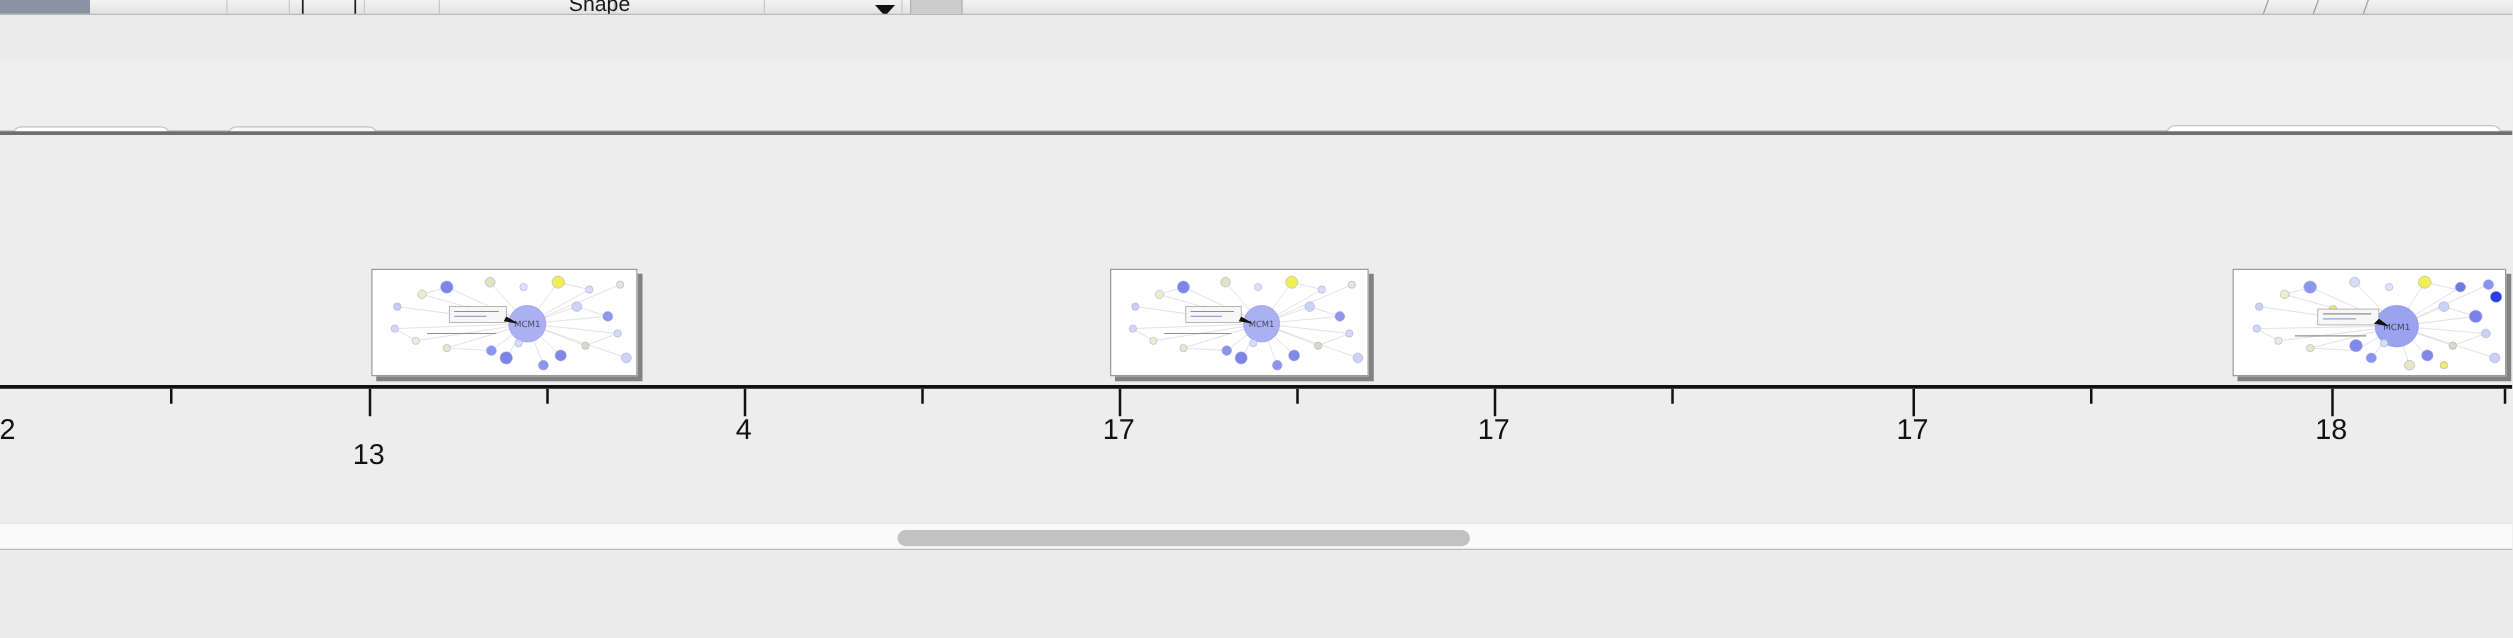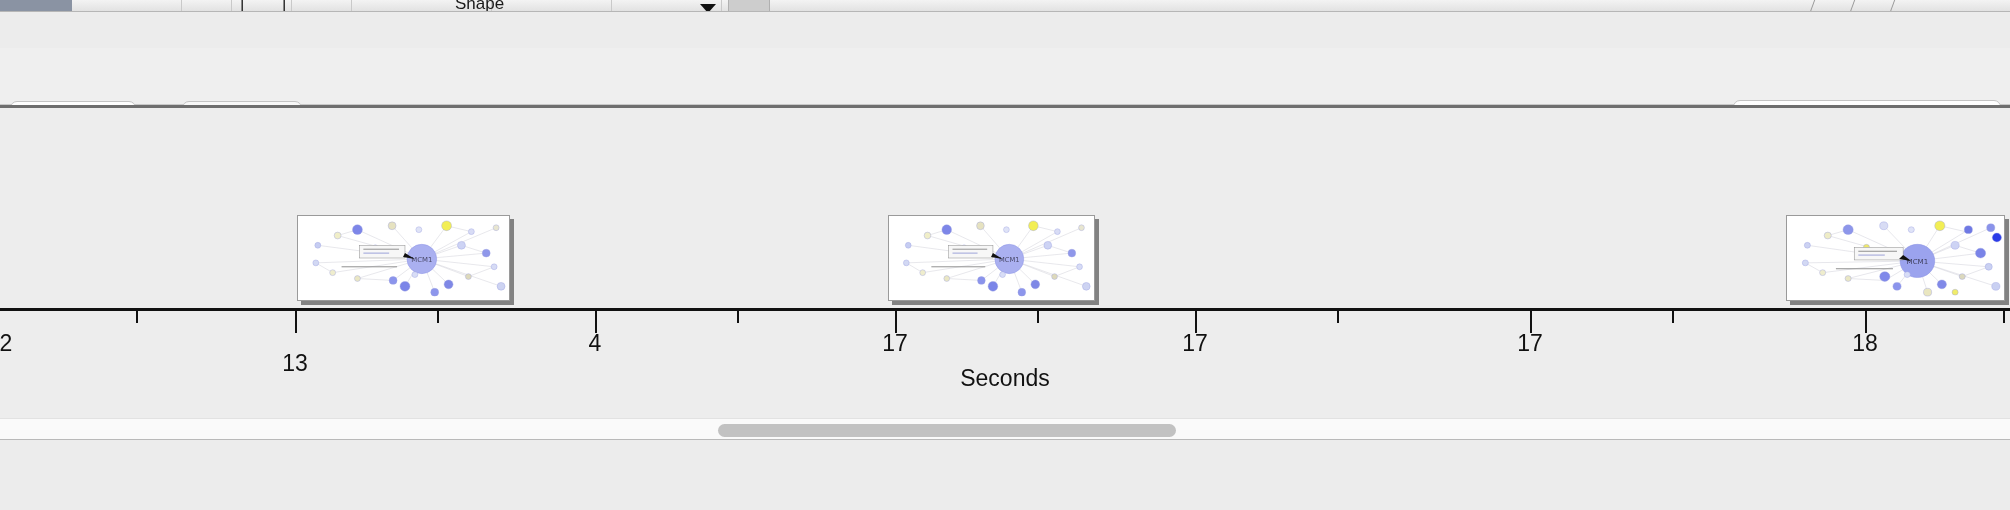--- a/index.html
+++ b/index.html
@@ -336,21 +336,20 @@
     <div class="tick major" style="left:1195px;"></div>
     <div class="tick-label" style="left:1195px;">17</div>
     <div class="tick minor" style="left:1337px;"></div>
     <div class="tick major" style="left:1530px;"></div>
     <div class="tick-label" style="left:1530px;">17</div>
     <div class="tick minor" style="left:1672px;"></div>
     <div class="tick major" style="left:1865px;"></div>
     <div class="tick-label" style="left:1865px;">18</div>
     <div class="tick minor" style="left:2003px;"></div>
 
-    <div class="axis-title">Seconds</div>
   </div>
 
   <div class="scroll-track">
     <div class="scroll-thumb" style="left:718px;width:458px;"></div>
   </div>
 
   <div class="controlbar">
     
     
     

